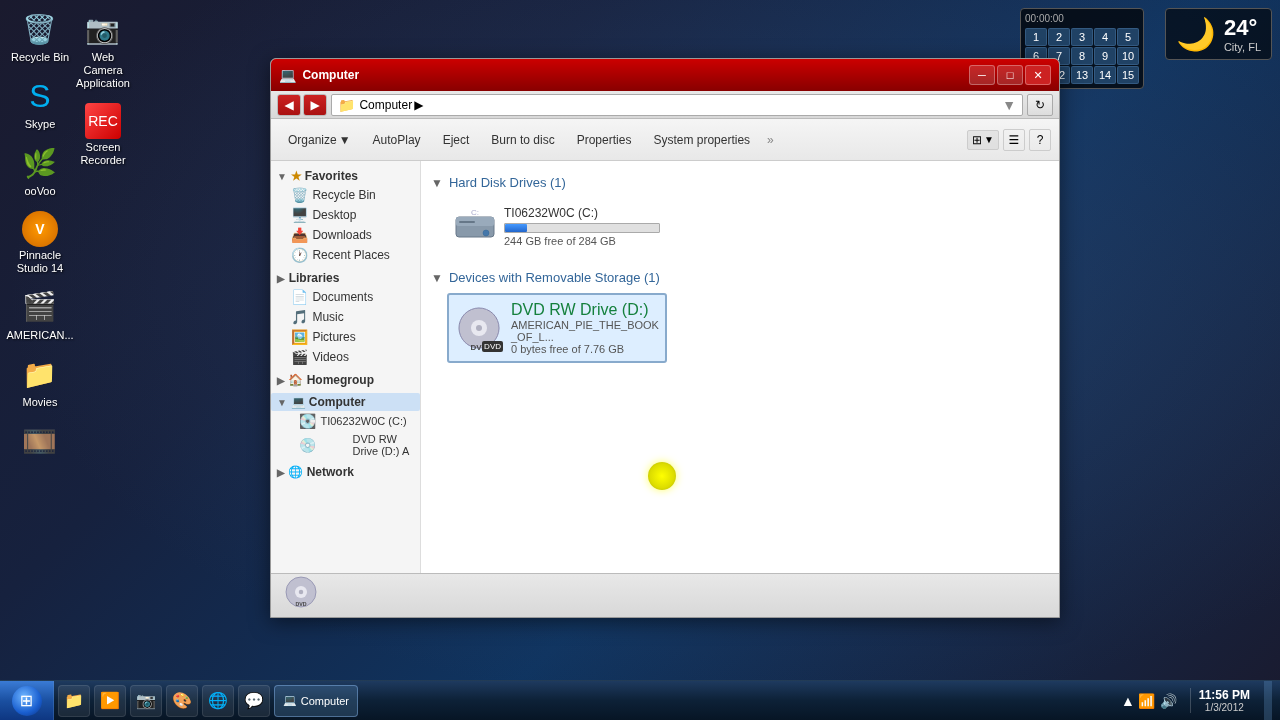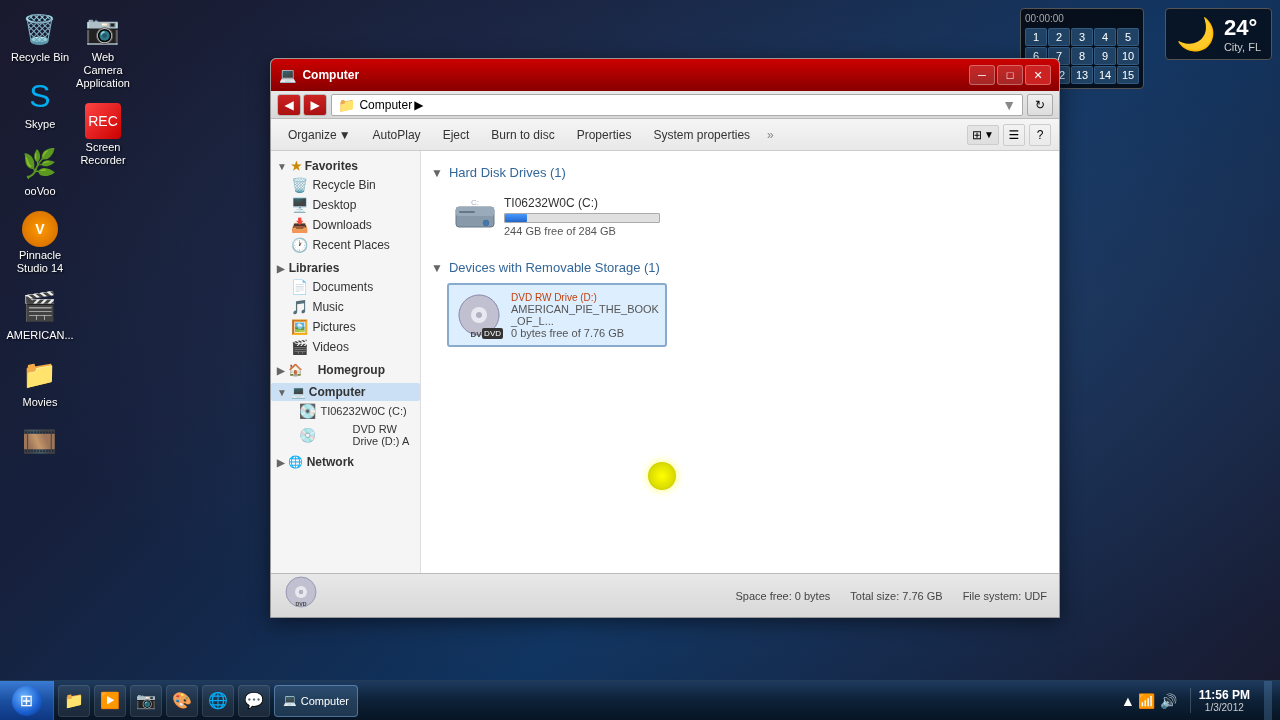--- a/index.html
+++ b/index.html
@@ -324,21 +324,21 @@
       border-radius: 11px;
       display: flex;
       align-items: center;
       padding: 0 8px;
       font-size: 11px;
       color: #aaa;
     }
 
     
     .toolbar {
-      height: 32px;
+      height: 42px;
       background: linear-gradient(to bottom, #f5f5f5, #e8e8e8);
       border-bottom: 1px solid #ccc;
       display: flex;
       align-items: center;
       padding: 0 8px;
       gap: 4px;
       flex-shrink: 0;
     }
 
     .toolbar-btn {
@@ -528,21 +528,21 @@
       position: absolute;
       bottom: 0;
       right: 0;
       background: #333;
       color: white;
       font-size: 8px;
       padding: 1px 2px;
       border-radius: 2px;
     }
 
-    .dvd-name { font-size: 10px; color: #c2410c; }
+    .dvd-name { font-size: 16px; color: #15803d; }
     .dvd-free { font-size: 11px; color: #555; }
 
     
     .status-bar {
       height: 44px;
       background: linear-gradient(to bottom, #e8e8e8, #d8d8d8);
       border-top: 1px solid #bbb;
       display: flex;
       align-items: center;
       padding: 0 12px;
@@ -775,21 +775,21 @@
           <span>Pictures</span>
         </div>
         <div class="nav-item">
           <span class="icon">🎬</span>
           <span>Videos</span>
         </div>
 
         <div class="nav-section-header" style="margin-top:4px;">
           <span class="arrow">▶</span>
           <span style="font-size:12px;">🏠</span>
-          <span style="margin-left:14px;text-align:center;">Homegroup</span>
+          <span style="margin-left:3px;text-align:center;">Homegroup</span>
         </div>
 
         <div class="nav-section-header" style="margin-top:4px;background:#cce0f5;border-radius:2px;">
           <span class="arrow">▼</span>
           <span style="font-size:12px;">💻</span>
           <span style="margin-left:3px;">Computer</span>
         </div>
         <div class="nav-item" style="padding-left:28px;">
           <span class="icon">💽</span>
           <span style="font-size:11px;">TI06232W0C (C:)</span>
@@ -867,34 +867,20 @@
 
     <div class="status-bar">
       <div class="status-drive-icon">
         <svg width="36" height="36" viewBox="0 0 48 48">
           <ellipse cx="24" cy="24" rx="20" ry="20" fill="#c0c0d0" stroke="#8888aa" stroke-width="1"></ellipse>
           <ellipse cx="24" cy="24" rx="8" ry="8" fill="#e8e8f0"></ellipse>
           <ellipse cx="24" cy="24" rx="3" ry="3" fill="#b0b0c0"></ellipse>
           <text x="24" y="42" text-anchor="middle" font-size="7" fill="#444" font-weight="bold">DVD</text>
         </svg>
       </div>
-      <div class="status-details">
-        <div class="status-detail">
-          <span>Space free:</span>
-          <span>0 bytes</span>
-        </div>
-        <div class="status-detail">
-          <span>Total size:</span>
-          <span>7.76 GB</span>
-        </div>
-        <div class="status-detail">
-          <span>File system:</span>
-          <span>UDF</span>
-        </div>
-      </div>
     </div>
   </div>
 
   <div class="cursor-dot" style="left: 648px; top: 462px;"></div>
 
   <div class="taskbar">
     <div class="start-button">
       <div class="start-orb">⊞</div>
     </div>
     <div class="taskbar-items">

